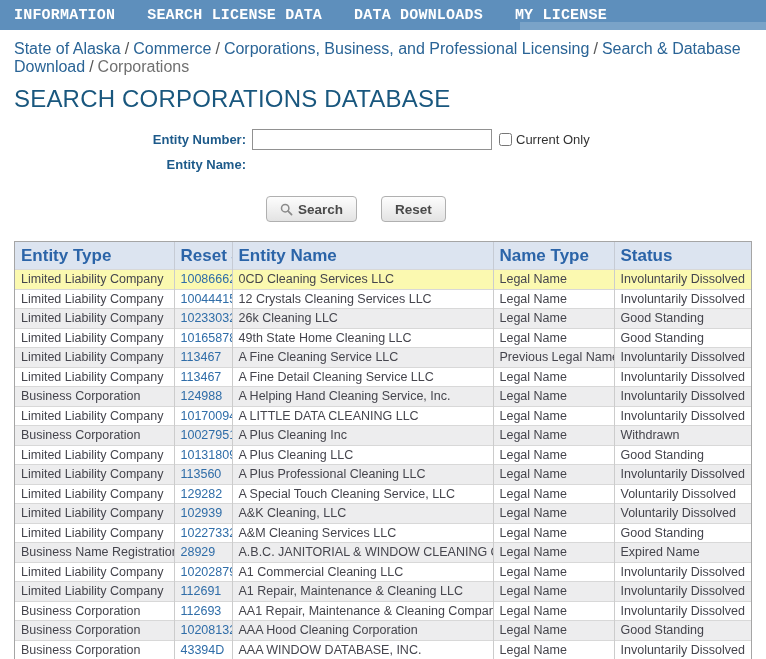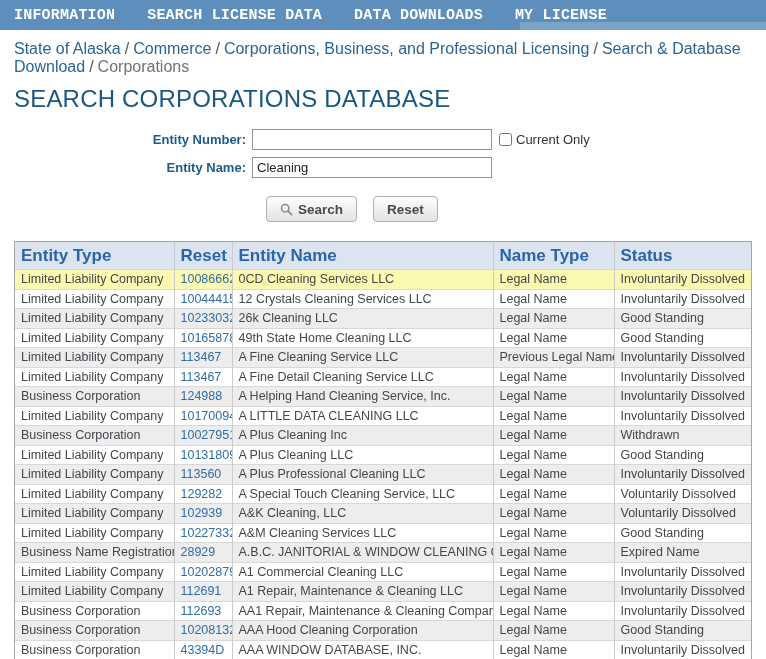--- a/index.html
+++ b/index.html
@@ -28,21 +28,21 @@
 
   
   .search-form{margin-top:16px; font-size:13px;}
   .form-row{display:flex; align-items:center; margin-bottom:7px;}
   .form-label{width:252px; text-align:right; padding-right:6px; font-weight:bold; color:var(--label);}
   .text-input{width:240px; height:21px; border:1px solid #919191; font-size:13px; padding:1px 4px; font-family:"Liberation Sans",sans-serif; color:#222;}
   .opts{display:flex; align-items:center; margin-left:7px; gap:4px; color:#333;}
   .opts input[type="checkbox"]{width:13px; height:13px; accent-color:#4a7eac;}
   .opts input[type="radio"]{width:13px; height:13px; accent-color:#2a7ad2;}
   .opts label{margin-right:6px;}
-  .btn-row{margin:18px 0 0 266px; display:flex; gap:16px;}
+  .btn-row{margin:24px 0 0 266px; display:flex; gap:24px;}
   .btn{display:inline-flex; align-items:center; gap:5px; height:26px; padding:0 13px;
        background:linear-gradient(#fdfdfd,#e3e3e3); border:1px solid #b0b0b0; border-radius:4px;
        font-size:13.5px; font-weight:bold; color:#4a4a4a; cursor:pointer; font-family:"Liberation Sans",sans-serif;}
 
   
   .table-wrap{margin:19px 14px 0 14px; border:1px solid #a5a5a5;}
   table{width:100%; border-collapse:collapse; table-layout:fixed;}
   col.c-type{width:159px;} col.c-num{width:58px;} col.c-name{width:261px;} col.c-nametype{width:121px;} col.c-status{width:137px;}
   th{background:var(--header-bg); color:var(--header-text); font-size:17px; text-align:left;
      padding:4px 6px 3px 6px; border-right:1px solid #c6cbd4; white-space:nowrap; overflow:hidden;}
@@ -87,21 +87,20 @@
   <div class="form-row">
     <span class="form-label">Entity Number:</span>
     <input class="text-input" type="text" value="" style="">
     <span class="opts">
       <input type="checkbox" id="currentOnly" style="">
       <label for="currentOnly">Current Only</label>
     </span>
   </div>
   <div class="form-row">
     <span class="form-label">Entity Name:</span>
-    <input class="text-input" type="text" value="Cleaning" style="">
   </div>
   <div class="btn-row">
     <button class="btn">
       <svg class="search-icon-svg" width="13" height="13" viewBox="0 0 13 13">
         <circle cx="5.2" cy="5.2" r="3.7" fill="none" stroke="#8a8a8a" stroke-width="1.5"></circle>
         <line x1="8.1" y1="8.1" x2="11.6" y2="11.6" stroke="#8a8a8a" stroke-width="1.7" stroke-linecap="round"></line>
       </svg>
       <span>Search</span>
     </button>
     <button class="btn">

